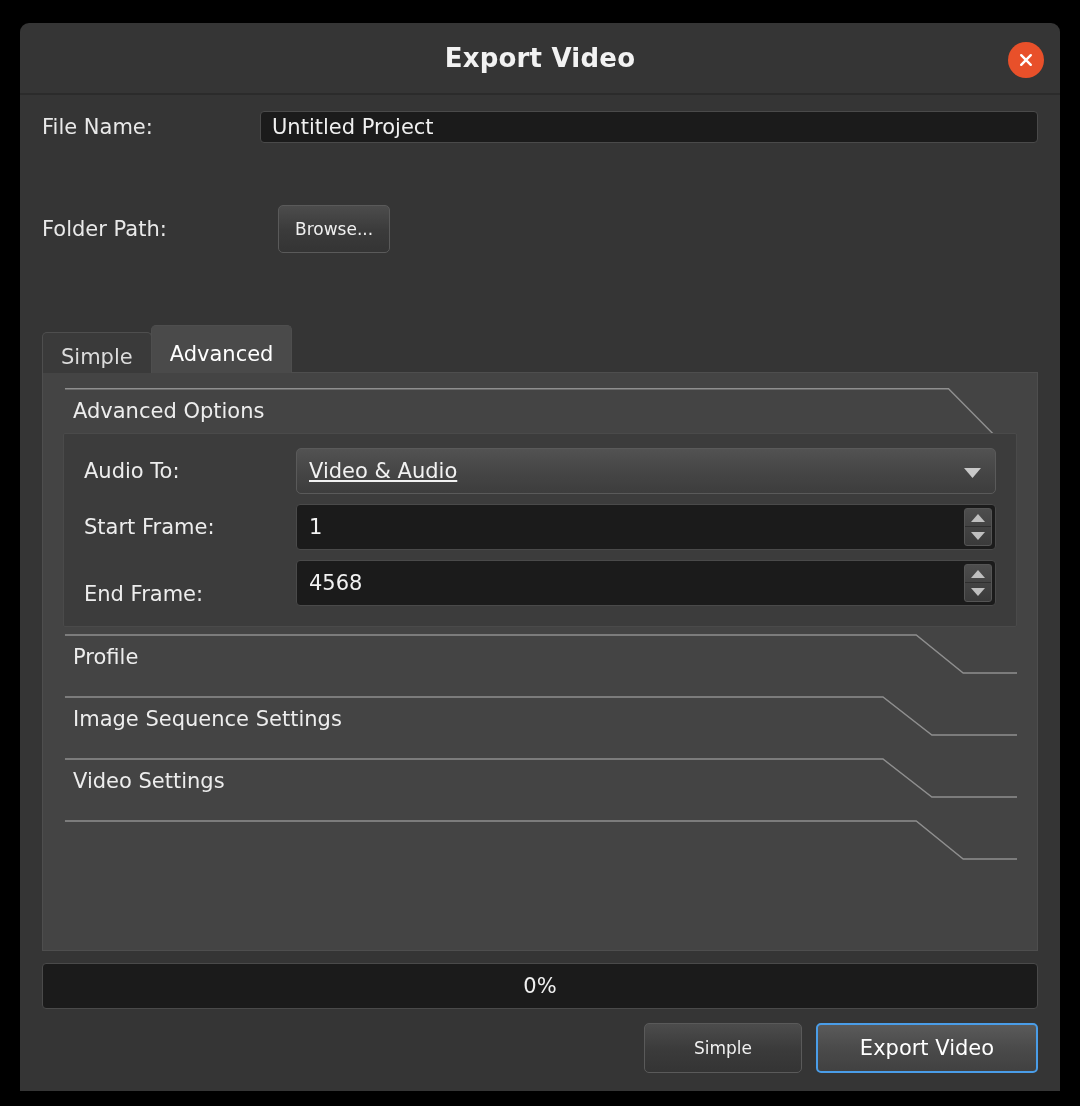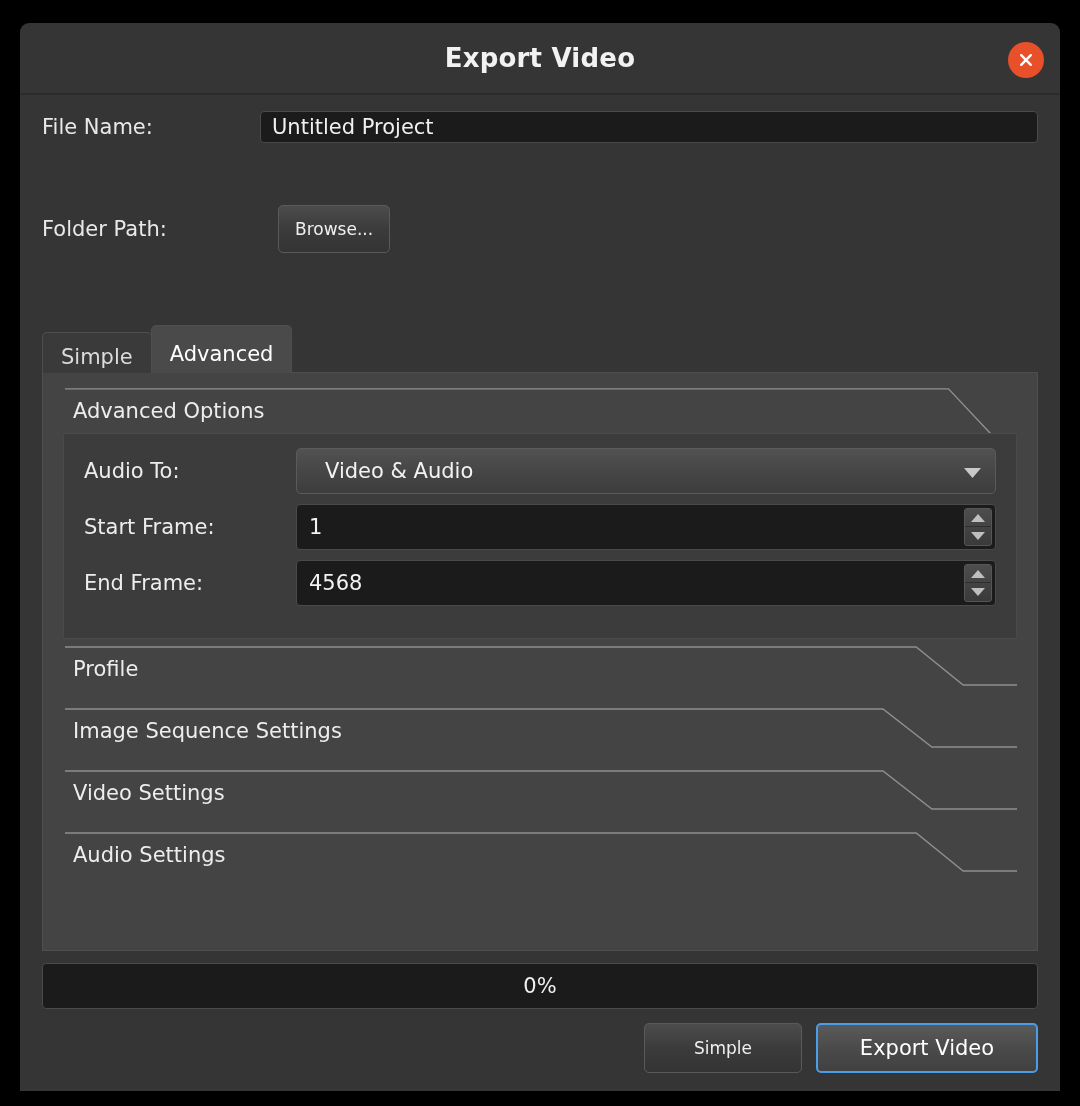--- a/index.html
+++ b/index.html
@@ -185,41 +185,42 @@
     padding: 14px 20px 16px 20px;
     position: relative;
     z-index: 2;
   }
 
   .opt-row {
     display: flex;
     align-items: center;
     margin-bottom: 10px;
   }
-  .opt-row:last-child { margin-bottom: 16px; }
+  .opt-row:last-child { margin-bottom: 4px; align-items: flex-end; }
   .opt-label {
     width: 212px;
     flex: 0 0 212px;
     font-size: 21px;
     color: #ededed;
   }
 
   .combo {
     flex: 1 1 auto;
     height: 46px;
     border: 1px solid #5a5a5a;
     border-radius: 5px;
     background: linear-gradient(to bottom, #525252 0%, #464646 50%, #3d3d3d 100%);
     color: #f2f2f2;
     font-size: 21px;
     display: flex;
     align-items: center;
-    padding: 0 28px;
-    cursor: pointer;
-    position: relative;
+    padding: 0 12px;
+    cursor: pointer;
+    position: relative;
+    text-decoration: underline;
   }
   .combo-arrow {
     position: absolute;
     right: 14px;
     top: 50%;
     transform: translateY(-50%);
   }
 
   .spin {
     flex: 1 1 auto;
@@ -419,21 +420,20 @@
           </div>
           <div class="groupbox-title">Video Settings</div>
         </div>
 
         <div class="section groupbox">
           <div class="groupbox-frame">
             <svg viewBox="0 0 975 62" preserveAspectRatio="none">
               <path d="M2 2 H872 L920 40 H975" fill="none" stroke="#8f8f8f" stroke-width="1.4" vector-effect="non-scaling-stroke"></path>
             </svg>
           </div>
-          <div class="groupbox-title">Audio Settings</div>
         </div>
 
       </div>
     </div>
   </div>
 
   <div id="footer">
     <div id="progressbar">
       <span>0%</span>
     </div>

